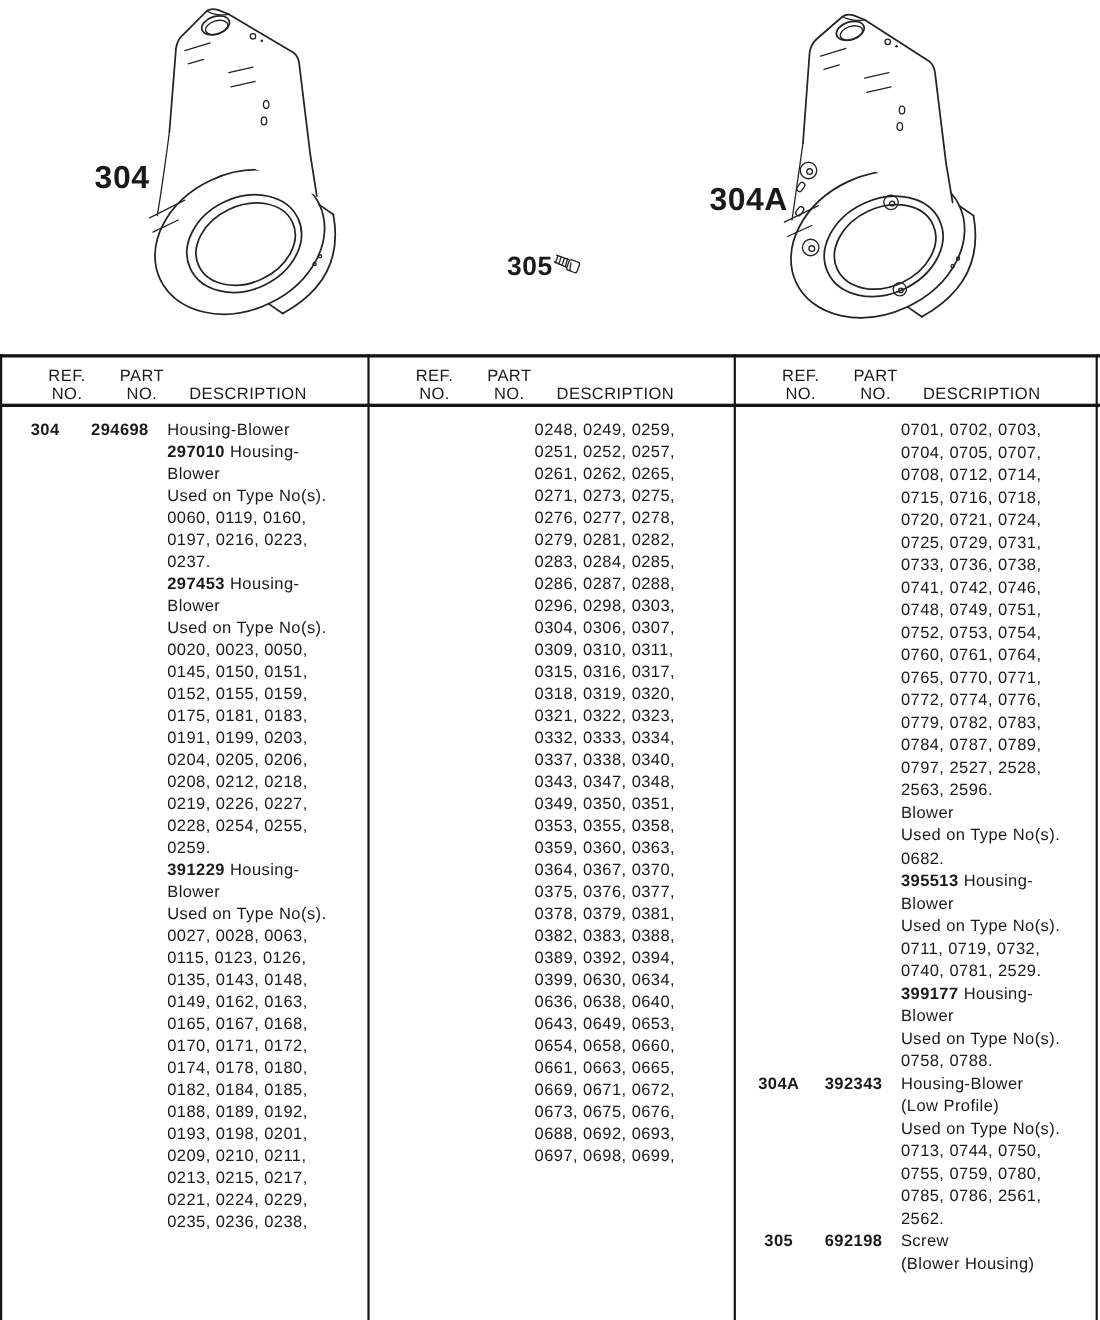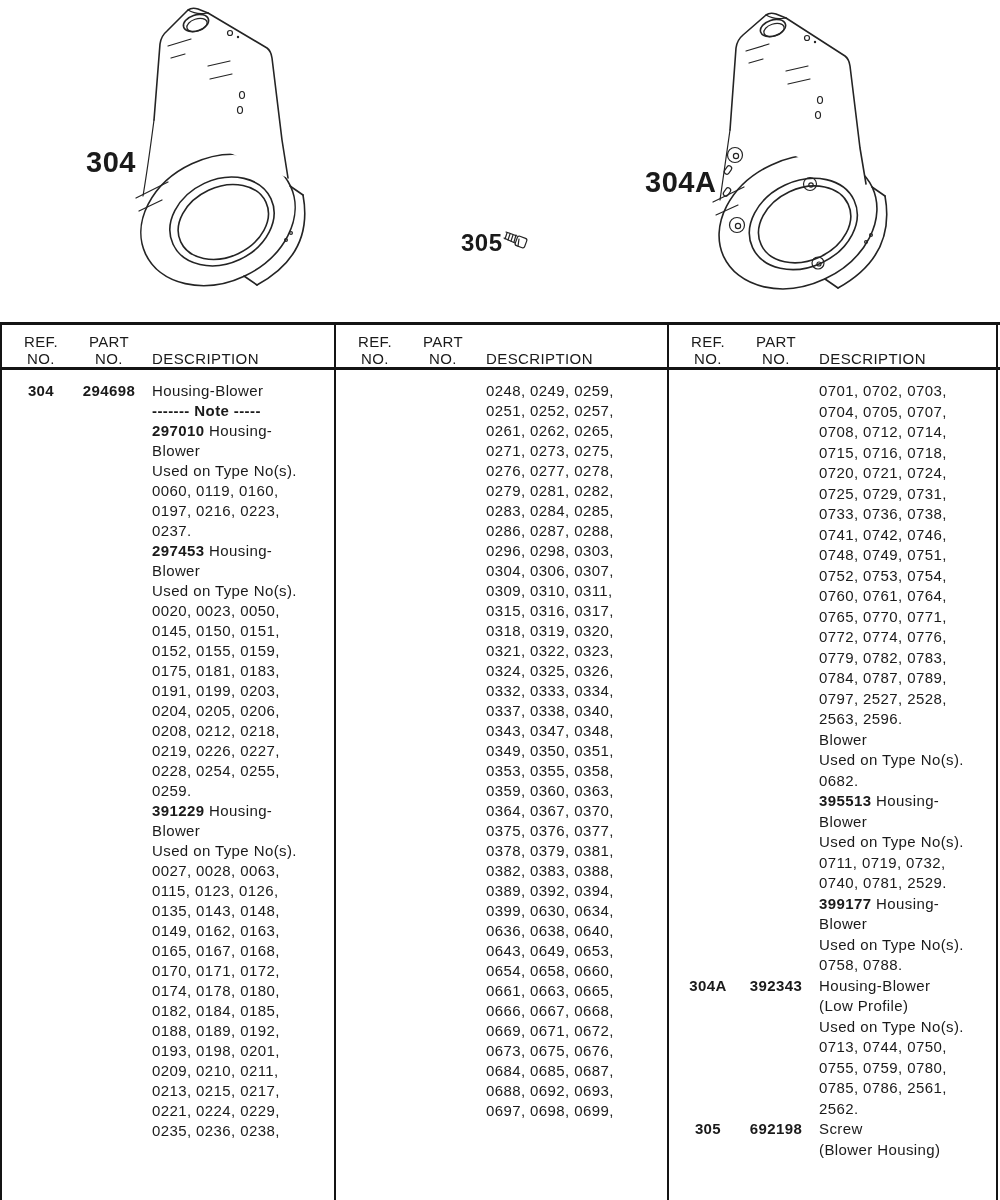--- a/index.html
+++ b/index.html
@@ -22,21 +22,21 @@
   #rule-top {top:322px}
   #rule-head{top:367px}
   .vrule{position:absolute;top:322px;height:878px;width:2px;background:#141414}
   .panel{position:absolute;top:325px}
   .panel.p1{left:2px;  width:332px}
   .panel.p2{left:336px;width:331px}
   .panel.p3{left:669px;width:327px}
   .panel-header{
     display:grid;grid-template-columns:50px 86px 1fr;
     padding-left:14px;height:42px;align-items:end;
-    font-size:15px;letter-spacing:.4px;
+    font-size:15px;letter-spacing:.4px;margin-left:20px;
   }
   .hc span{display:block;line-height:17px}
   .hc-ref,.hc-part{text-align:center}
   .panel-body{margin-top:14px}
   .row{
     display:grid;grid-template-columns:50px 86px 1fr;
     padding-left:14px;height:20px;line-height:20px;
     font-size:15px;letter-spacing:.4px;white-space:nowrap;
   }
   .panel.p3 .row{height:20.5px;line-height:20.5px}
@@ -164,25 +164,20 @@
     </header>
     <div class="panel-body">
         <div class="row">
           <span class="c ref">304</span>
           <span class="c part">294698</span>
           <span class="c desc">Housing-Blower</span>
         </div>
         <div class="row">
           <span class="c ref"></span>
           <span class="c part"></span>
-          <span class="c desc"><b>------- Note -----</b></span>
-        </div>
-        <div class="row">
-          <span class="c ref"></span>
-          <span class="c part"></span>
           <span class="c desc"><b>297010</b> Housing-</span>
         </div>
         <div class="row">
           <span class="c ref"></span>
           <span class="c part"></span>
           <span class="c desc">Blower</span>
         </div>
         <div class="row">
           <span class="c ref"></span>
           <span class="c part"></span>
@@ -437,25 +432,20 @@
           <span class="c desc">0318, 0319, 0320,</span>
         </div>
         <div class="row">
           <span class="c ref"></span>
           <span class="c part"></span>
           <span class="c desc">0321, 0322, 0323,</span>
         </div>
         <div class="row">
           <span class="c ref"></span>
           <span class="c part"></span>
-          <span class="c desc">0324, 0325, 0326,</span>
-        </div>
-        <div class="row">
-          <span class="c ref"></span>
-          <span class="c part"></span>
           <span class="c desc">0332, 0333, 0334,</span>
         </div>
         <div class="row">
           <span class="c ref"></span>
           <span class="c part"></span>
           <span class="c desc">0337, 0338, 0340,</span>
         </div>
         <div class="row">
           <span class="c ref"></span>
           <span class="c part"></span>
@@ -522,36 +512,26 @@
           <span class="c desc">0654, 0658, 0660,</span>
         </div>
         <div class="row">
           <span class="c ref"></span>
           <span class="c part"></span>
           <span class="c desc">0661, 0663, 0665,</span>
         </div>
         <div class="row">
           <span class="c ref"></span>
           <span class="c part"></span>
-          <span class="c desc">0666, 0667, 0668,</span>
-        </div>
-        <div class="row">
-          <span class="c ref"></span>
-          <span class="c part"></span>
           <span class="c desc">0669, 0671, 0672,</span>
         </div>
         <div class="row">
           <span class="c ref"></span>
           <span class="c part"></span>
           <span class="c desc">0673, 0675, 0676,</span>
-        </div>
-        <div class="row">
-          <span class="c ref"></span>
-          <span class="c part"></span>
-          <span class="c desc">0684, 0685, 0687,</span>
         </div>
         <div class="row">
           <span class="c ref"></span>
           <span class="c part"></span>
           <span class="c desc">0688, 0692, 0693,</span>
         </div>
         <div class="row">
           <span class="c ref"></span>
           <span class="c part"></span>
           <span class="c desc">0697, 0698, 0699,</span>

